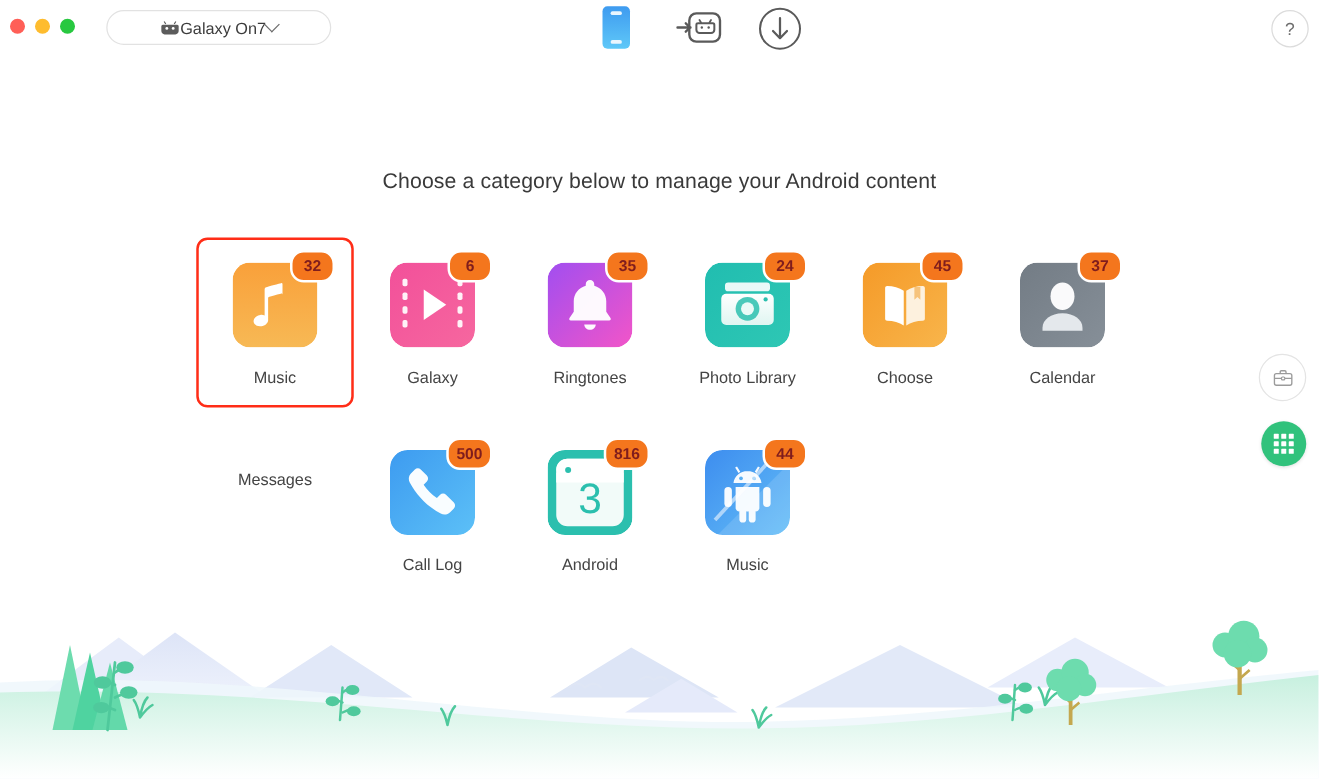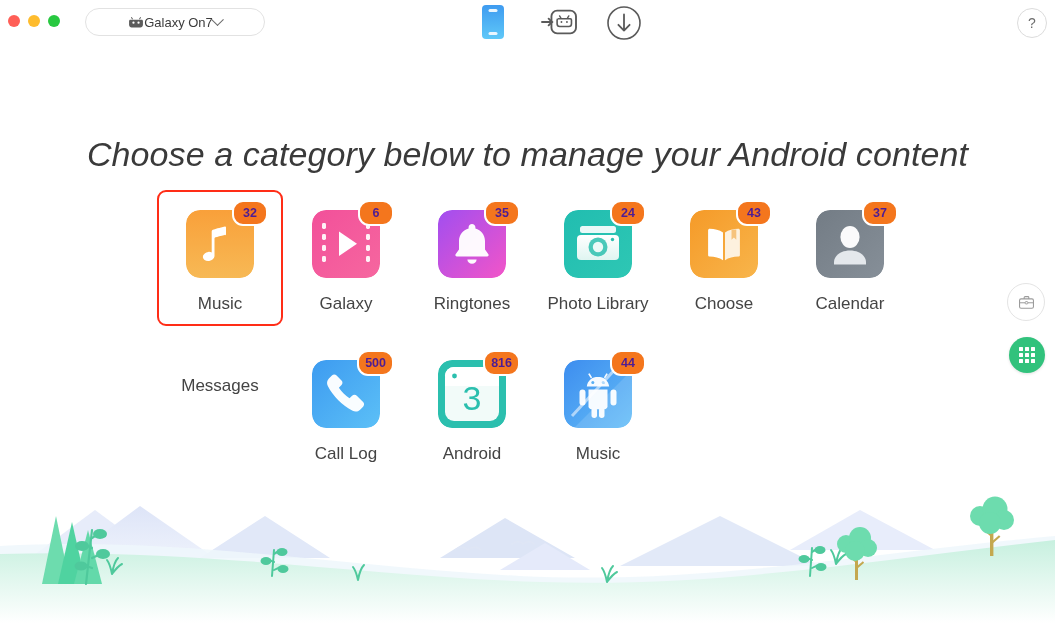--- a/index.html
+++ b/index.html
@@ -39,36 +39,36 @@
 
   .tool-transfer{position:absolute;left:540px;top:5px;width:38px;height:34px;cursor:pointer;}
   .tool-download{position:absolute;left:606px;top:5px;width:36px;height:36px;cursor:pointer;}
 
   .help-btn{position:absolute;right:8px;top:8px;width:28px;height:28px;border-radius:50%;
     border:1px solid #dcdcdc;display:flex;align-items:center;justify-content:center;
     font-size:14px;color:#6d6d6d;cursor:pointer;background:#fff;}
 
   
   .heading{position:absolute;top:135px;left:0;width:1055px;text-align:center;
-    font-size:34px;color:#3a3a3a;font-weight:400;letter-spacing:.1px;font-style:italic;}
+    font-size:17px;color:#3a3a3a;font-weight:400;letter-spacing:.1px;}
 
   
   .grid{position:absolute;top:190px;left:0;width:1055px;}
   .row{display:flex;justify-content:flex-start;padding-left:157px;box-sizing:border-box;}
   .row.row2{margin-top:14px;}
   .tile{width:126px;height:136px;display:flex;flex-direction:column;align-items:center;
     justify-content:flex-start;cursor:pointer;border:2px solid transparent;border-radius:9px;
     box-sizing:border-box;padding-top:18px;}
   .tile.selected{border-color:#ff2d17;}
   .icon-wrap{position:relative;width:68px;height:68px;}
   .icon-sq{width:68px;height:68px;border-radius:14px;overflow:hidden;position:relative;}
   .badge{position:absolute;right:-14px;top:-10px;min-width:20px;height:22px;padding:0 6px;
-    border-radius:11px;background:#f4761d;color:#4c1d95;font-size:12.5px;font-weight:600;
+    border-radius:11px;background:#f4761d;color:#7f1d1d;font-size:12.5px;font-weight:600;
     display:flex;align-items:center;justify-content:center;border:2.5px solid #fff;box-sizing:content-box;}
-  .tile-label{margin-top:16px;font-size:17px;color:#444;white-space:nowrap;}
+  .tile-label{margin-top:16px;font-size:13px;color:#444;white-space:nowrap;}
 
   
   .side-tool{position:absolute;right:10px;top:283px;width:36px;height:36px;border-radius:50%;
     border:1px solid #e4e4e4;background:#fff;display:flex;align-items:center;justify-content:center;cursor:pointer;}
   .side-fab{position:absolute;right:10px;top:337px;width:36px;height:36px;border-radius:50%;
     background:#31c27c;display:flex;align-items:center;justify-content:center;cursor:pointer;
     box-shadow:0 1px 3px rgba(0,0,0,.12);}
   .fab-grid{display:grid;grid-template-columns:repeat(3,4px);grid-template-rows:repeat(3,4px);gap:2px;}
   .fab-grid i{background:#fff;border-radius:.5px;display:block;width:4px;height:4px;}
 
@@ -229,21 +229,21 @@
               <stop offset="0" stop-color="#f59a28"></stop>
                   <stop offset="1" stop-color="#f8b54b"></stop>
             </linearGradient>
               </defs>
             <rect width="68" height="68" rx="14" fill="url(#gBook)"></rect>
             <path d="M33 22.5c-3.6-2.6-8.4-3.8-13.3-3.8-.9 0-1.6.7-1.6 1.6v24.6c0 .9.7 1.6 1.6 1.6 4.9 0 9.7 1.2 13.3 3.8z" fill="#fff"></path>
             <path d="M35 22.5c3.6-2.6 8.4-3.8 13.3-3.8.9 0 1.6.7 1.6 1.6v24.6c0 .9-.7 1.6-1.6 1.6-4.9 0-9.7 1.2-13.3 3.8z" fill="#fdf1de"></path>
             <path d="M41.5 19.6h4.8v10.2l-2.4-2.2-2.4 2.2z" fill="#f6c37c"></path>
           </svg>
         </div>
-        <div class="badge">43</div>
+        <div class="badge">45</div>
       </div>
       <div class="tile-label">Choose</div>
     </div>
 
     <div class="tile">
       <div class="icon-wrap">
         <div class="icon-sq">
           <svg viewBox="0 0 68 68" width="68" height="68">
             <defs>
                 <linearGradient id="gCon" x1="0" y1="0" x2="1" y2="1">

